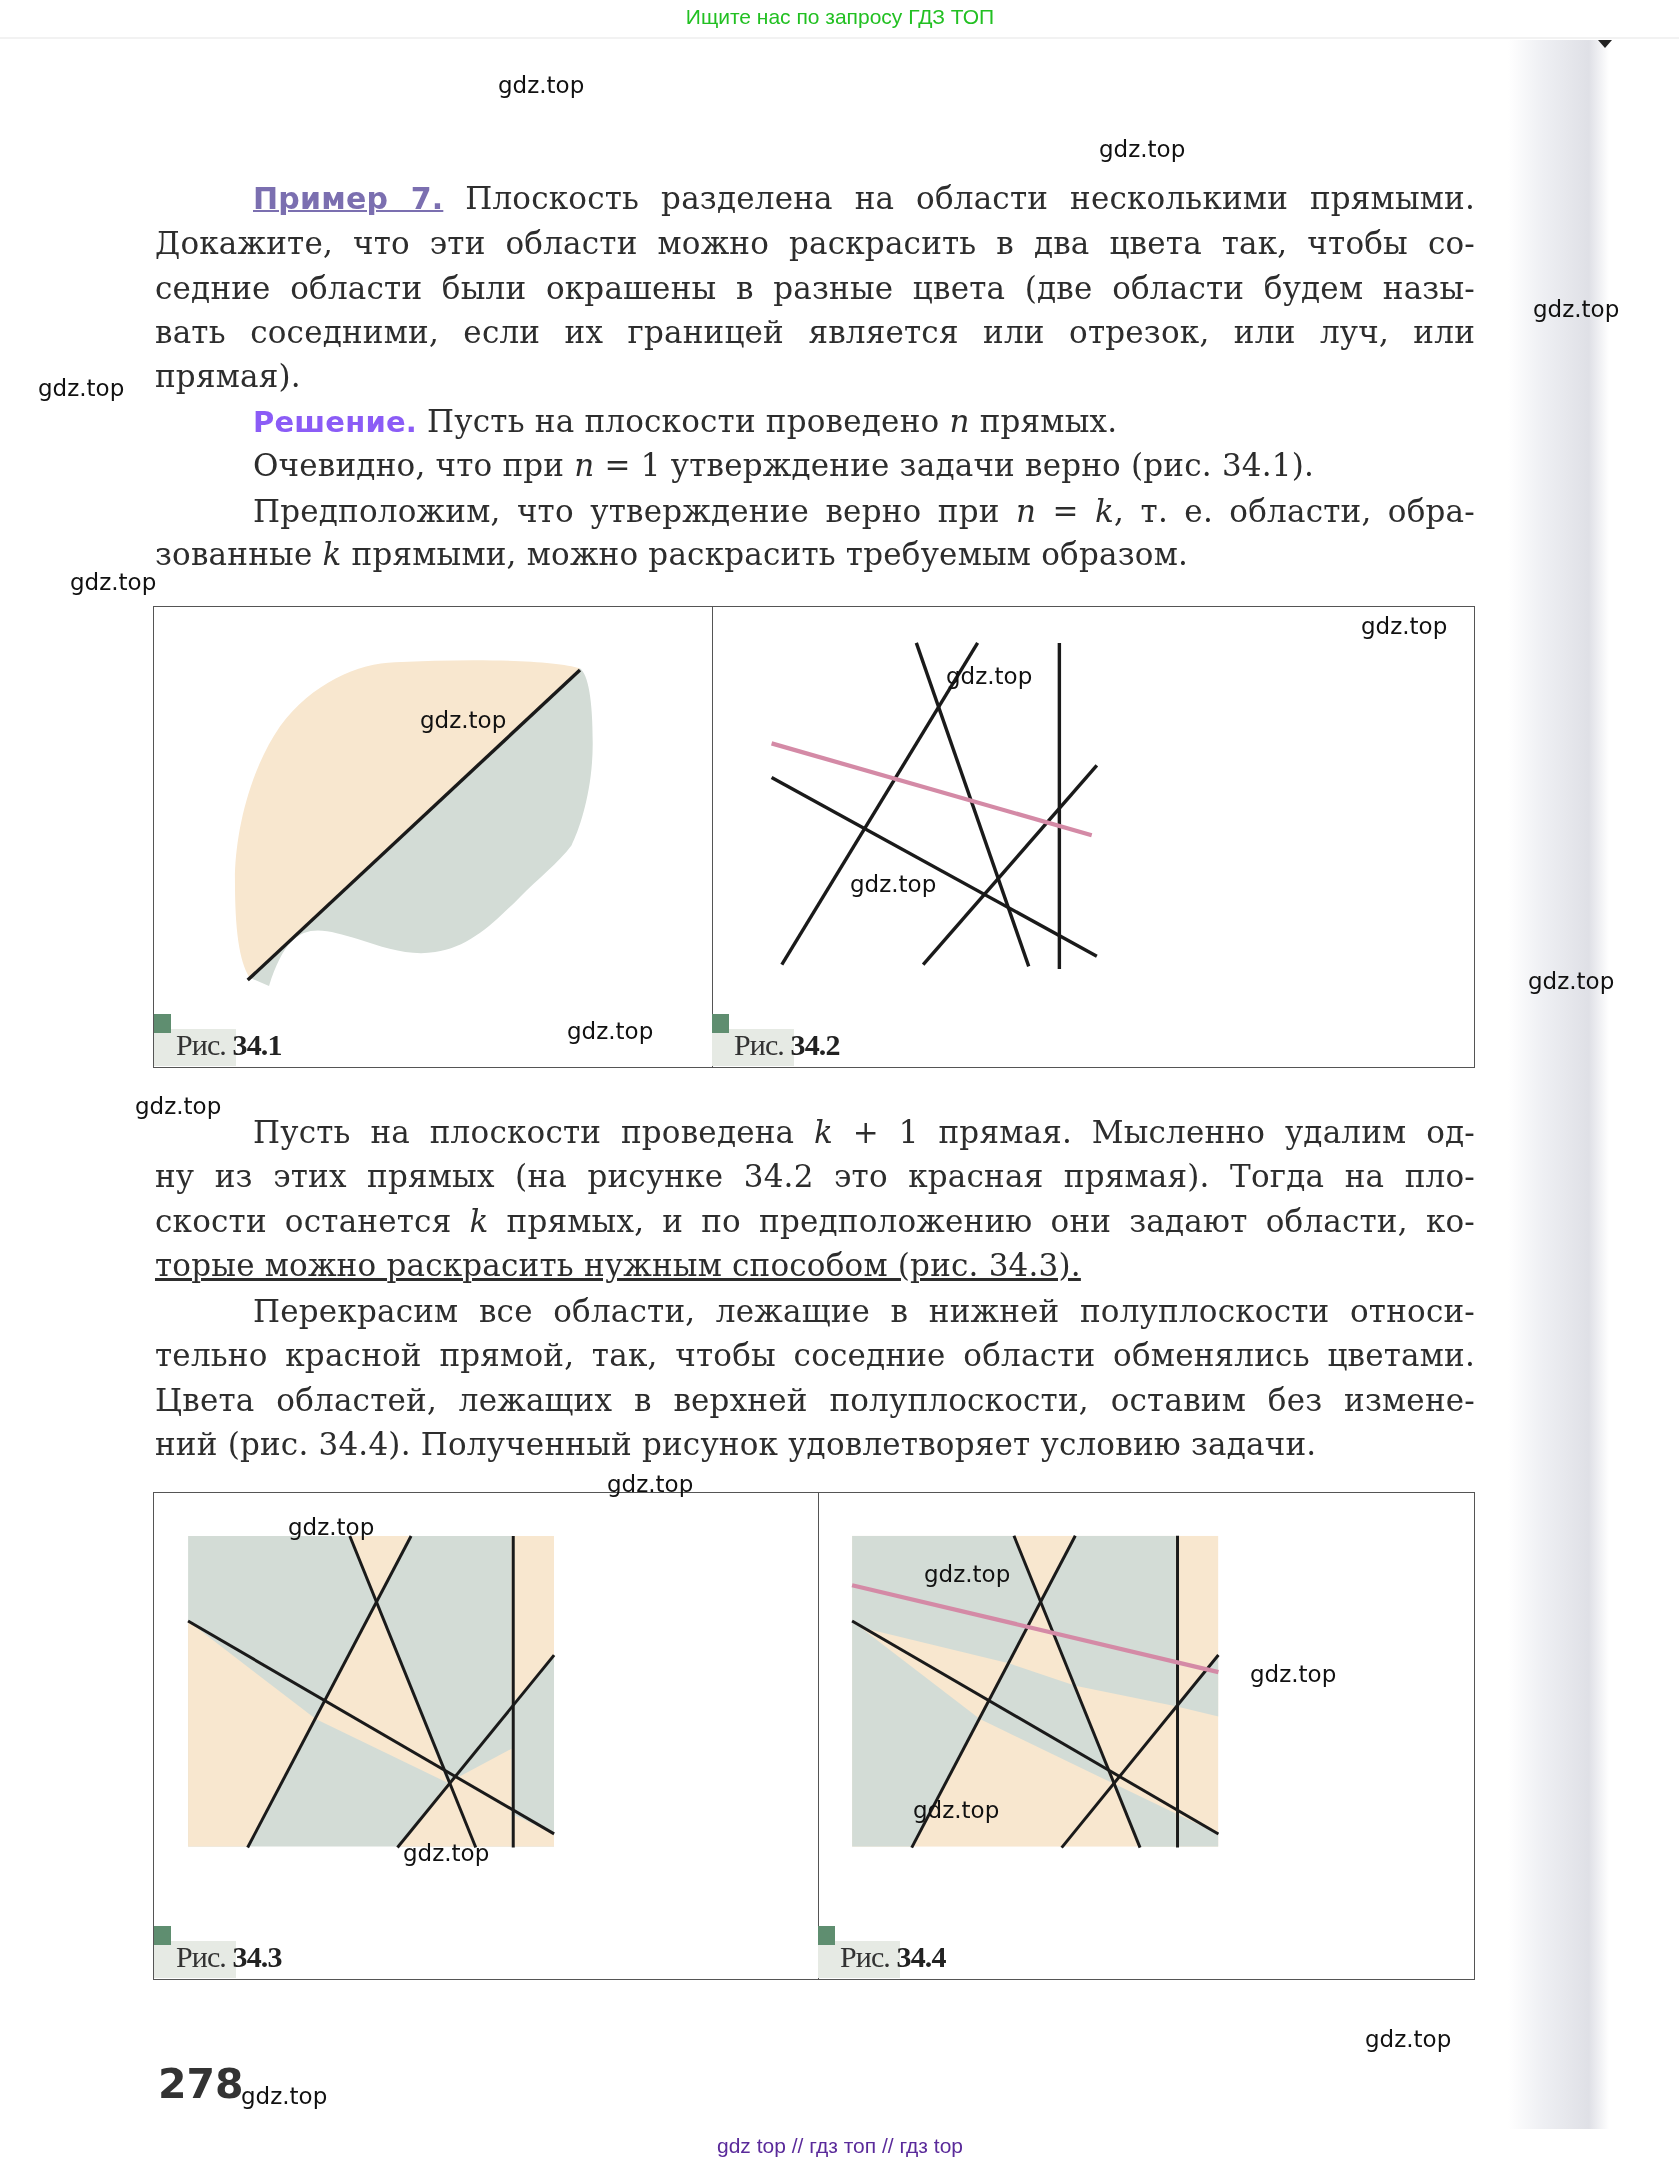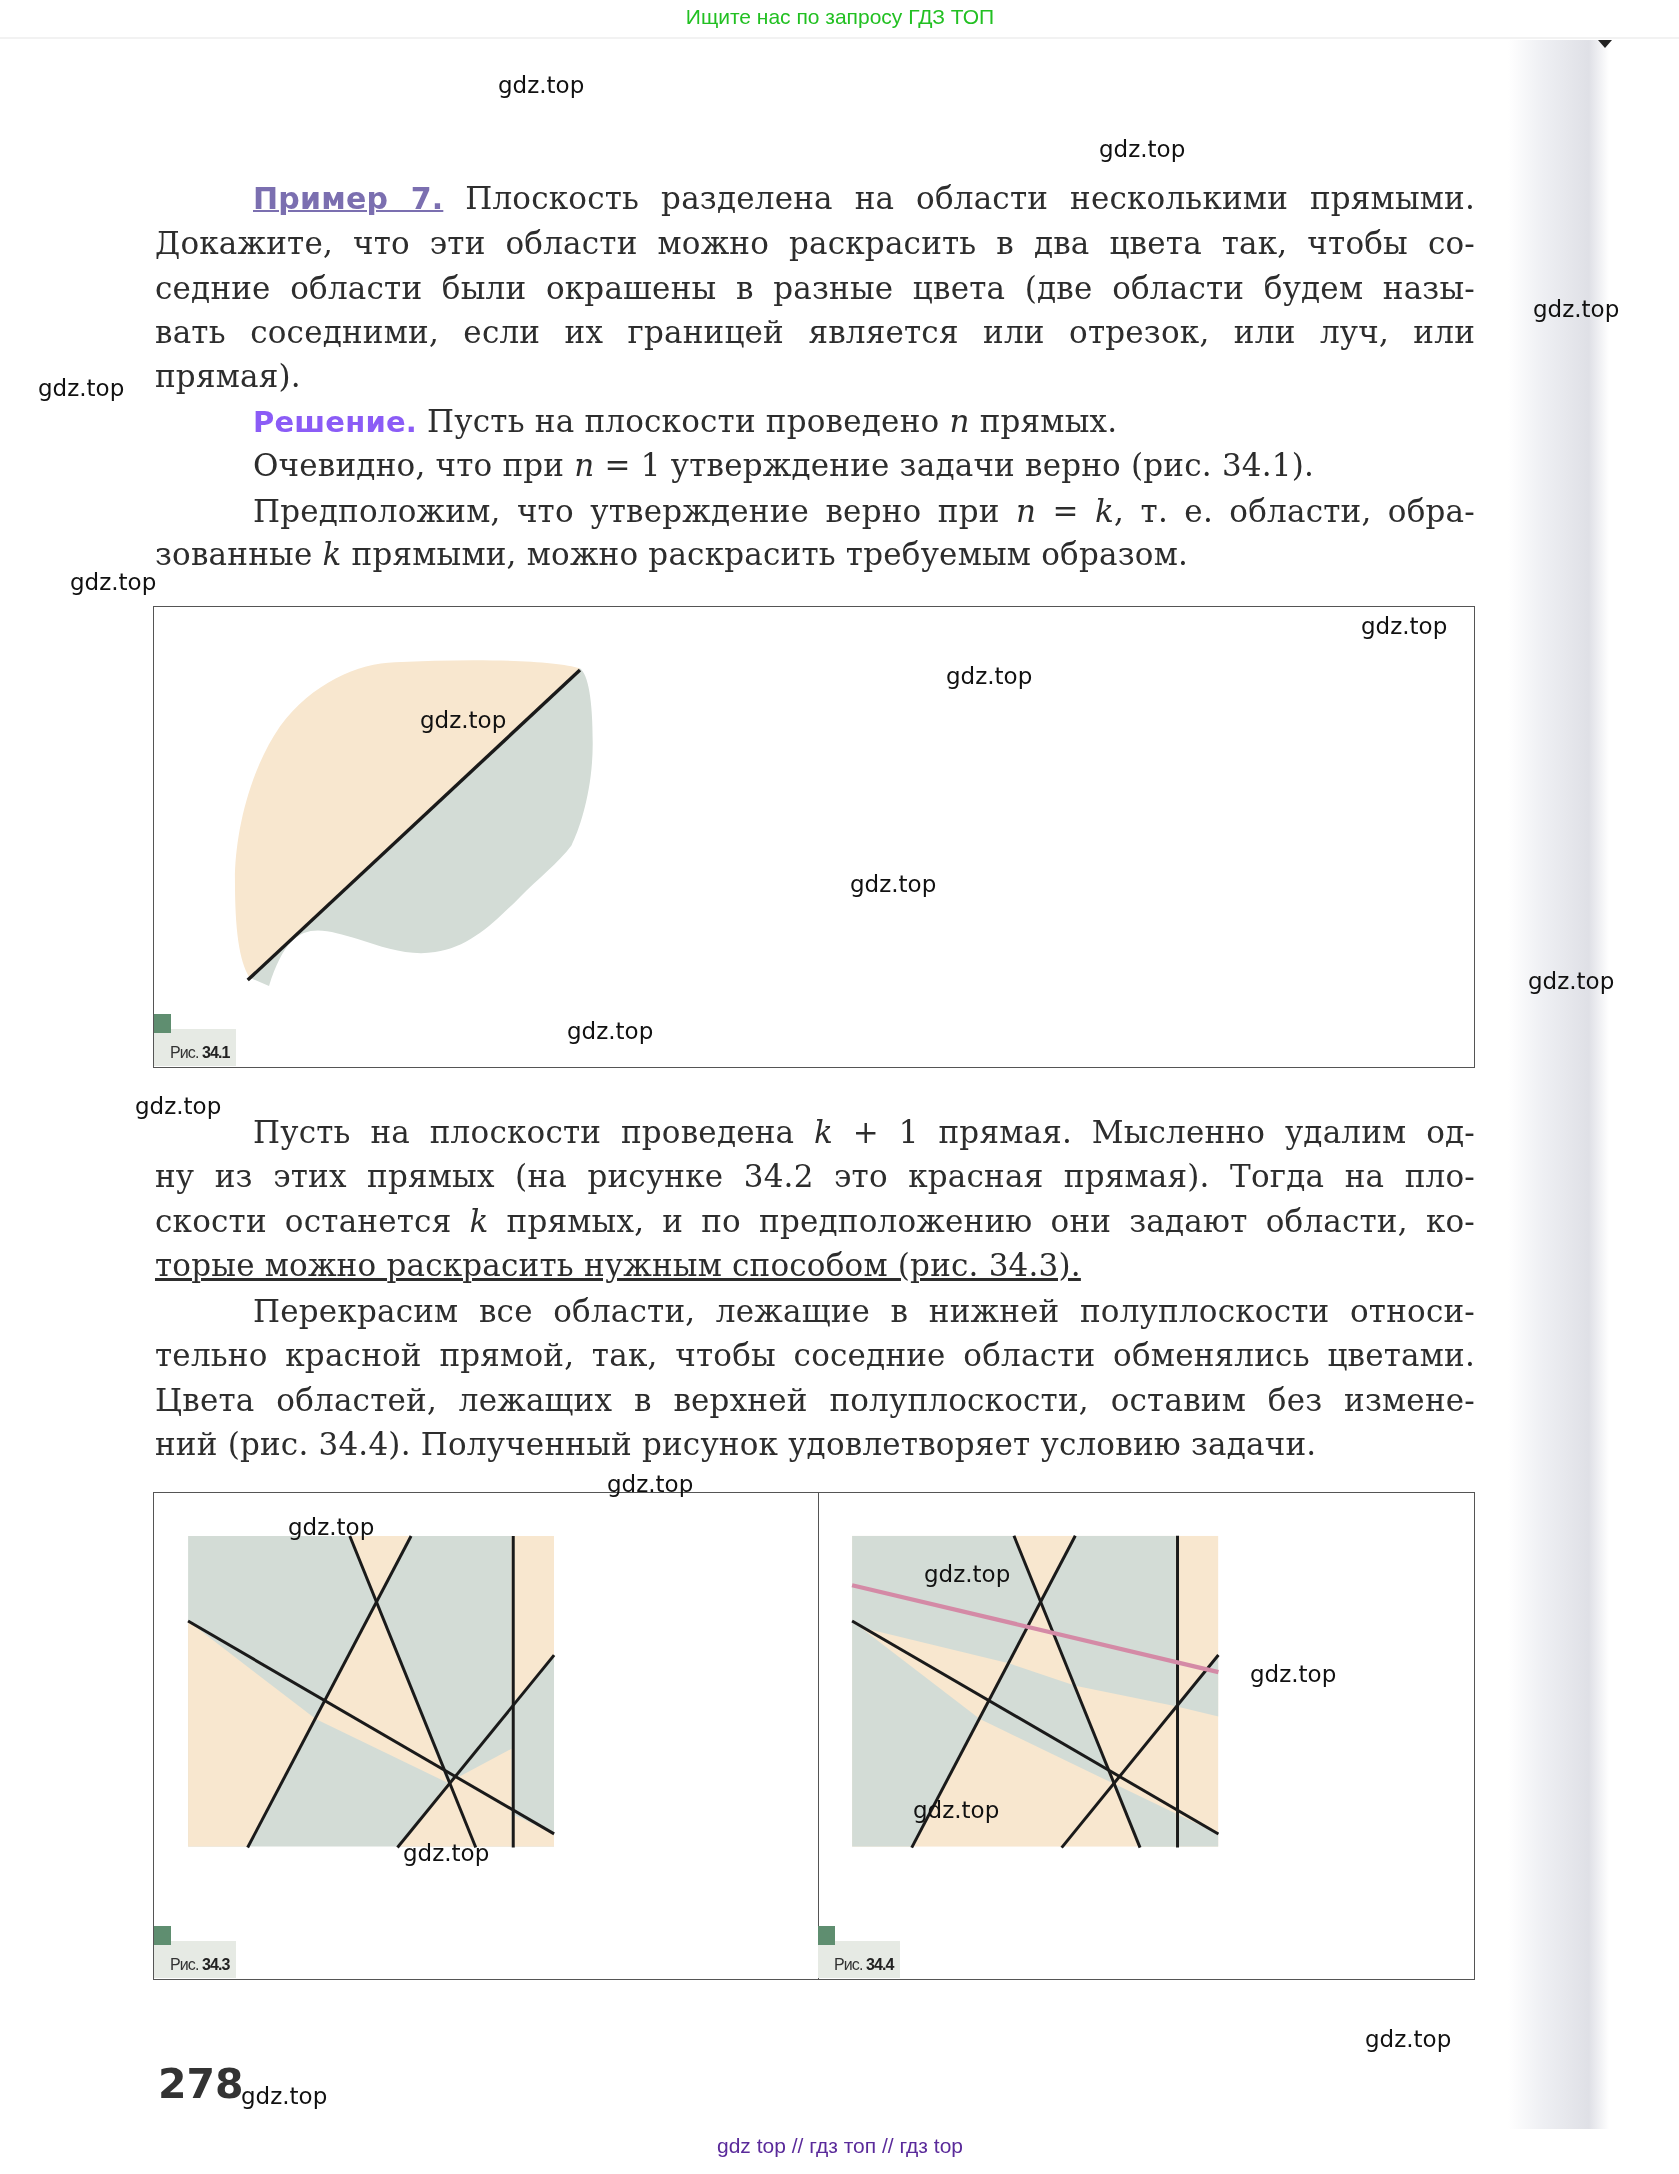--- a/index.html
+++ b/index.html
@@ -27,22 +27,22 @@
   .var { font-style:italic; }
 
   .fig-row { position:absolute; left:153px; border-top:1.7px solid #555; border-bottom:1.7px solid #555;
              border-left:1.7px solid #555; border-right:1.7px solid #555; }
   .fig-cell { position:absolute; top:0; bottom:0; border-right:1.7px solid #555; }
   .fig-cell:last-child { border-right:none; }
   .fig-cell svg { position:absolute; left:0; top:0; }
   .cap { position:absolute; left:0; bottom:0; height:53px; display:flex; align-items:flex-end; }
   .cap-square { position:absolute; left:0; top:0; width:17px; height:19px; background:#5f8e70; }
   .cap-bg { position:absolute; left:0; top:15.3px; width:82px; height:37px; background:#e6eae4; }
-  .cap-text { position:relative; padding-left:16px; padding-bottom:5.1px; font-family:Liberation Sans, sans-serif;
-              font-size:16px; color:#333; letter-spacing:-0.9px; }
+  .cap-text { position:relative; padding-left:22px; padding-bottom:5.1px; font-family:Liberation Serif, serif;
+              font-size:30px; color:#333; letter-spacing:-0.9px; }
   .cap-text b { font-weight:bold; color:#222; }
 
   .page-num { position:absolute; left:158px; top:2060px; font-family:"DejaVu Sans", sans-serif; font-weight:bold;
               font-size:41px; color:#333; }
 </style>
 </head>
 <body>
 
 <div class="top-banner">Ищите нас по запросу ГДЗ ТОП</div>
 
@@ -65,20 +65,35 @@
   <div class="fig-cell" style="left:0; width:558px;">
     <svg width="558" height="460" viewBox="0 0 655 540">
       <path d="M283,65 C240,66 185,90 148,140 C110,195 95,270 95,320 C95,380 100,415 112,435 L500,72 C470,62 370,60 283,65 Z" fill="#f8e7cf"></path>
       <path d="M500,72 C510,80 515,110 515,160 C515,215 500,260 490,280 C475,300 450,320 430,340 C400,370 370,400 330,405 C300,410 270,400 240,390 C190,375 160,365 135,445 L112,435 Z" fill="#d3dcd6"></path>
       <line x1="110" y1="438" x2="500" y2="74" stroke="#1a1a1a" stroke-width="4"></line>
     </svg>
     <div class="cap">
       <div class="cap-bg"></div>
       <div class="cap-square"></div>
       <div class="cap-text"><span>Рис.</span> <b>34.1</b></div>
+    </div>
+  </div>
+  <div class="fig-cell" style="left:558px; width:762px;">
+    <svg width="762" height="460" viewBox="0 0 895 540">
+      <line x1="240" y1="42" x2="372" y2="422" stroke="#1a1a1a" stroke-width="4"></line>
+      <line x1="312" y1="42" x2="82" y2="420" stroke="#1a1a1a" stroke-width="4"></line>
+      <line x1="408" y1="42" x2="408" y2="425" stroke="#1a1a1a" stroke-width="4"></line>
+      <line x1="452" y1="186" x2="248" y2="420" stroke="#1a1a1a" stroke-width="4"></line>
+      <line x1="70" y1="200" x2="452" y2="410" stroke="#1a1a1a" stroke-width="4"></line>
+      <line x1="70" y1="160" x2="446" y2="268" stroke="#d48aa6" stroke-width="5"></line>
+    </svg>
+    <div class="cap">
+      <div class="cap-bg"></div>
+      <div class="cap-square"></div>
+      <div class="cap-text"><span>Рис.</span> <b>34.2</b></div>
     </div>
   </div>
 </div>
 
 <div class="tline indent just" style="top:1109px;"><span>Пусть на плоскости проведена </span><span class="var">k</span><span> + 1 прямая. Мысленно удалим од-</span></div>
 <div class="tline just" style="top:1153px;">ну из этих прямых (на рисунке 34.2 это красная прямая). Тогда на пло-</div>
 <div class="tline just" style="top:1198px;"><span>скости останется </span><span class="var">k</span><span> прямых, и по предположению они задают области, ко-</span></div>
 <div class="tline" style="top:1242px;text-decoration:underline;">торые можно раскрасить нужным способом (рис. 34.3).</div>
 
 <div class="tline indent just" style="top:1288px;">Перекрасим все области, лежащие в нижней полуплоскости относи-</div>

